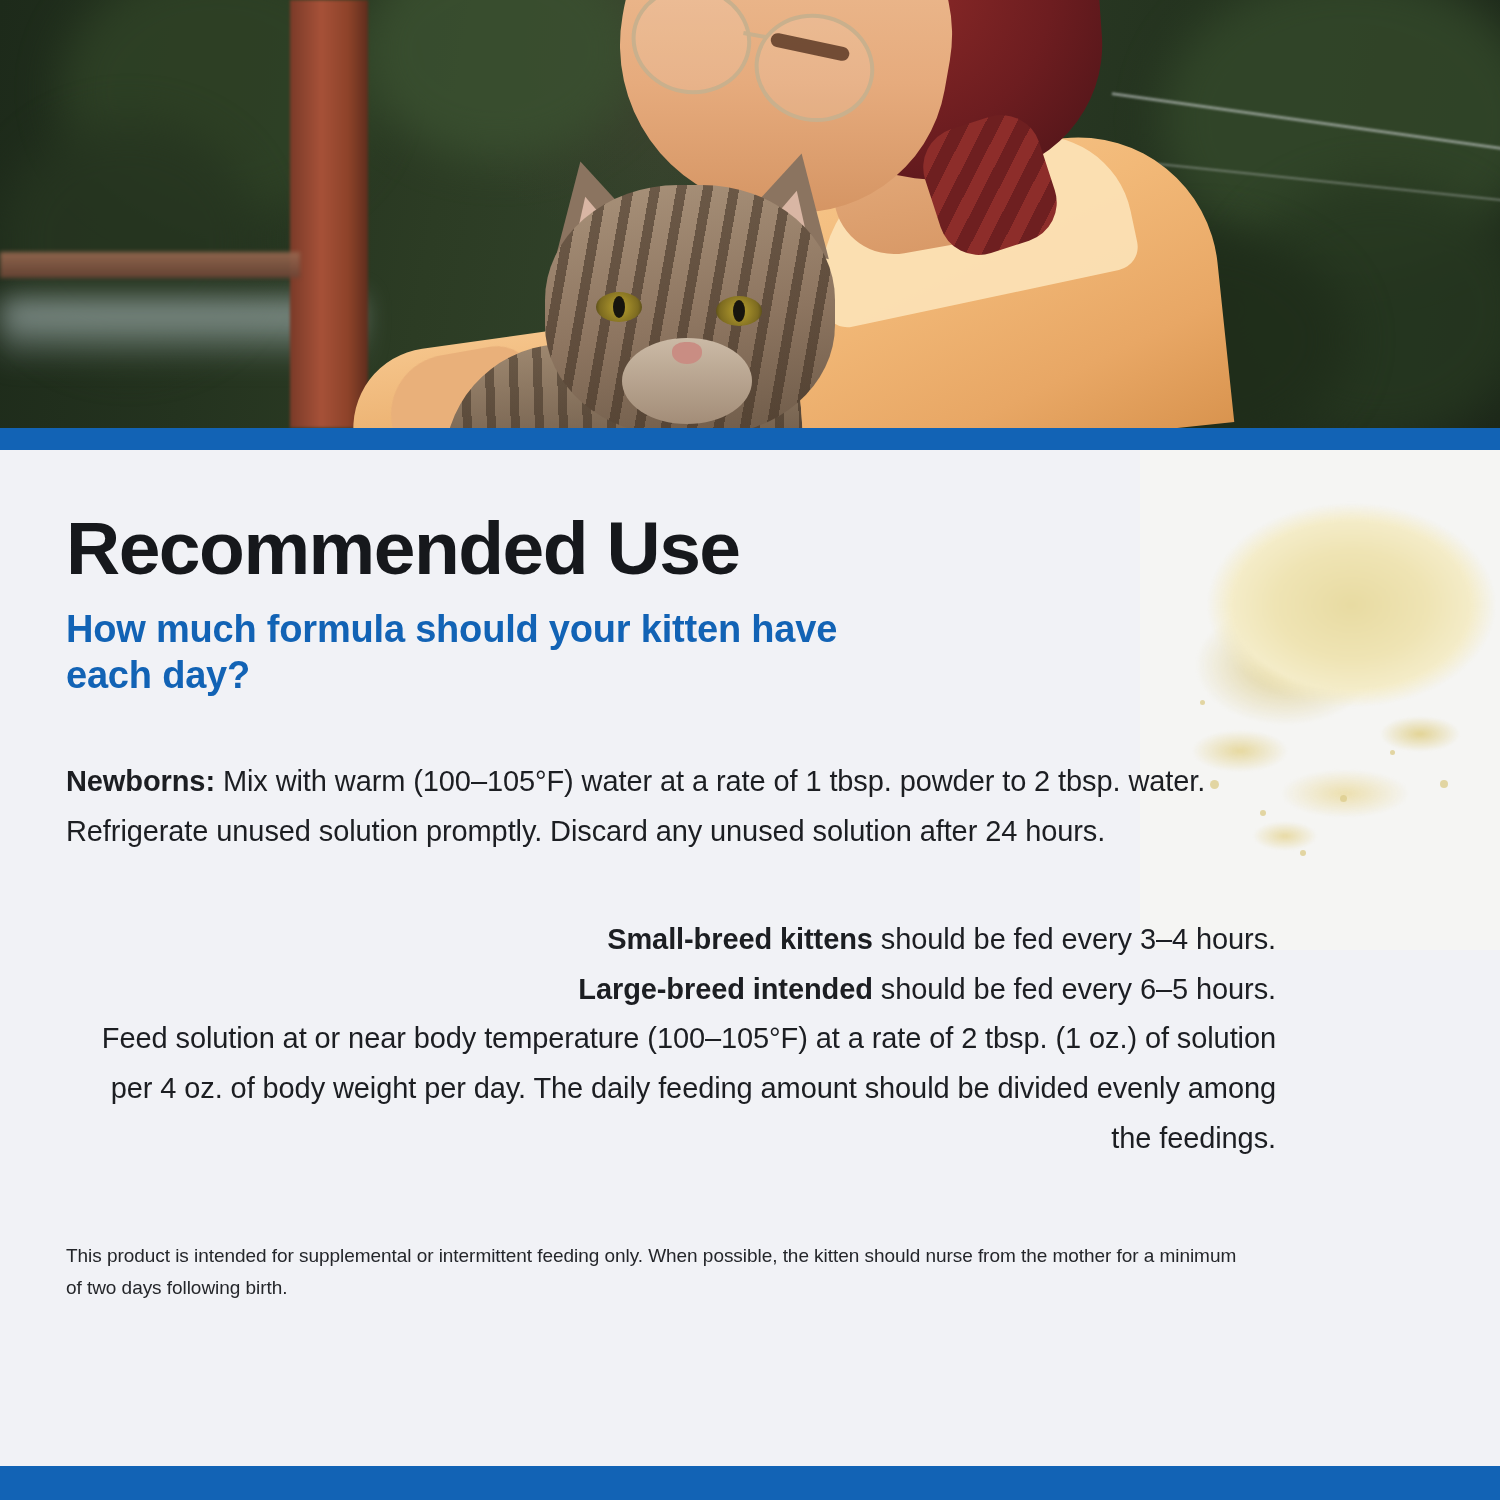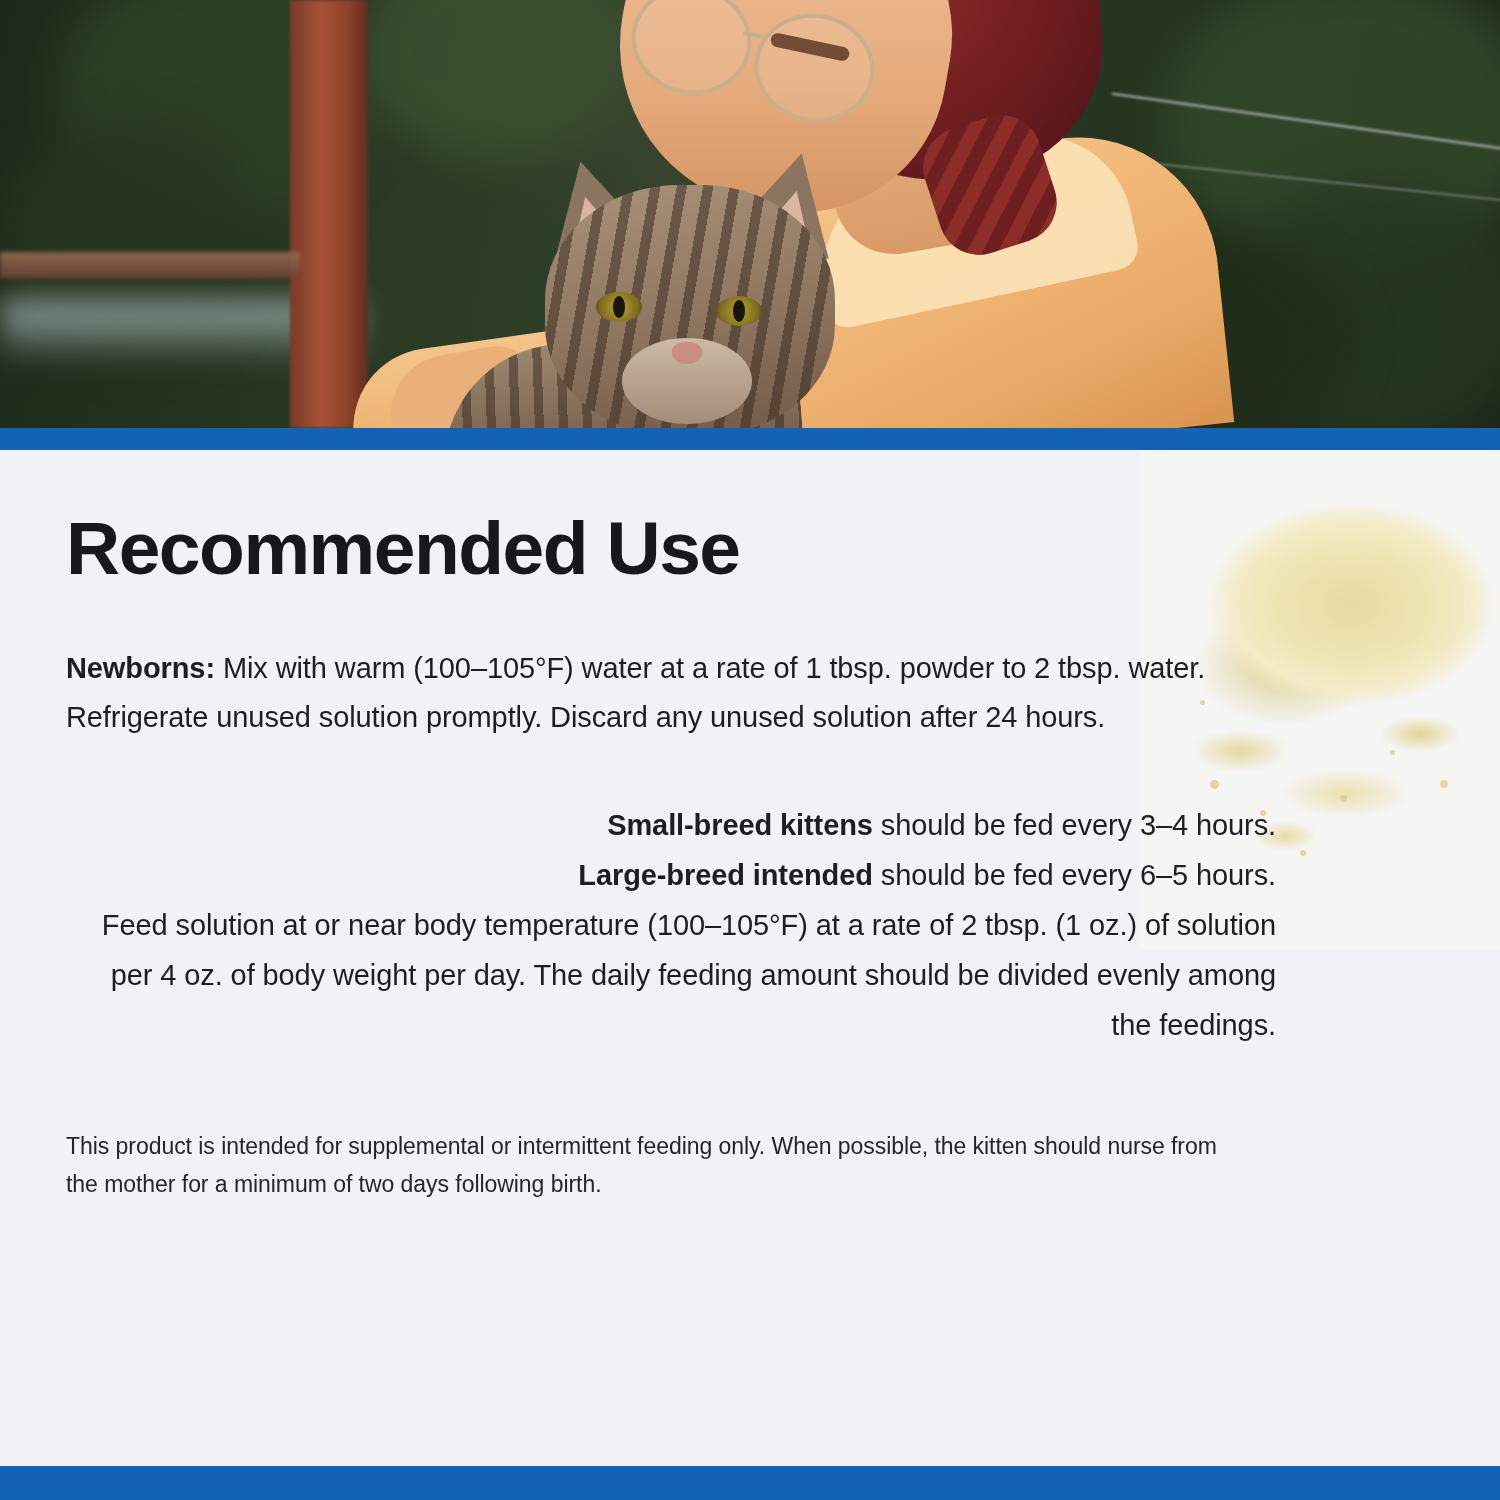--- a/index.html
+++ b/index.html
@@ -355,21 +355,21 @@
   .body-block.second {
     margin-top: 58px;
     text-align: right;
   }
   .body-block b {
     font-weight: 700;
   }
 
   .fineprint {
     margin-top: 76px;
-    font-size: 23px;
+    font-size: 19px;
     line-height: 1.68;
     color: #24262a;
     max-width: 1180px;
     letter-spacing: -0.05px;
   }
 </style>
 </head>
 <body>
 
 <div class="page">
@@ -434,20 +434,21 @@
       <div class="powder-speck" style="left:250px; top:300px; width:5px; height:5px;"></div>
       <div class="powder-speck" style="left:160px; top:400px; width:6px; height:6px;"></div>
       <div class="powder-speck" style="left:300px; top:330px; width:8px; height:8px;"></div>
       <div class="powder-speck" style="left:60px; top:250px; width:5px; height:5px;"></div>
     </div>
 
     <div class="content">
 
       <h1 class="title">Recommended Use</h1>
 
+      <h2 class="subtitle">How much formula should your kitten have each day?</h2>
 
       <p class="body-block first"><b>Newborns:</b><span> Mix with warm (100–105°F) water at a rate of 1 tbsp. powder to 2 tbsp. water. Refrigerate unused solution promptly. Discard any unused solution after 24 hours.</span></p>
 
       <p class="body-block second"><b>Small-breed kittens</b><span> should be fed every 3–4 hours.</span><br><b>Large-breed intended</b><span> should be fed every 6–5 hours.</span><br><span>Feed solution at or near body temperature (100–105°F) at a rate of 2 tbsp. (1 oz.) of solution per 4 oz. of body weight per day. The daily feeding amount should be divided evenly among the feedings.</span></p>
 
       <p class="fineprint">This product is intended for supplemental or intermittent feeding only. When possible, the kitten should nurse from the mother for a minimum of two days following birth.</p>
 
     </div>
   </div>
 

